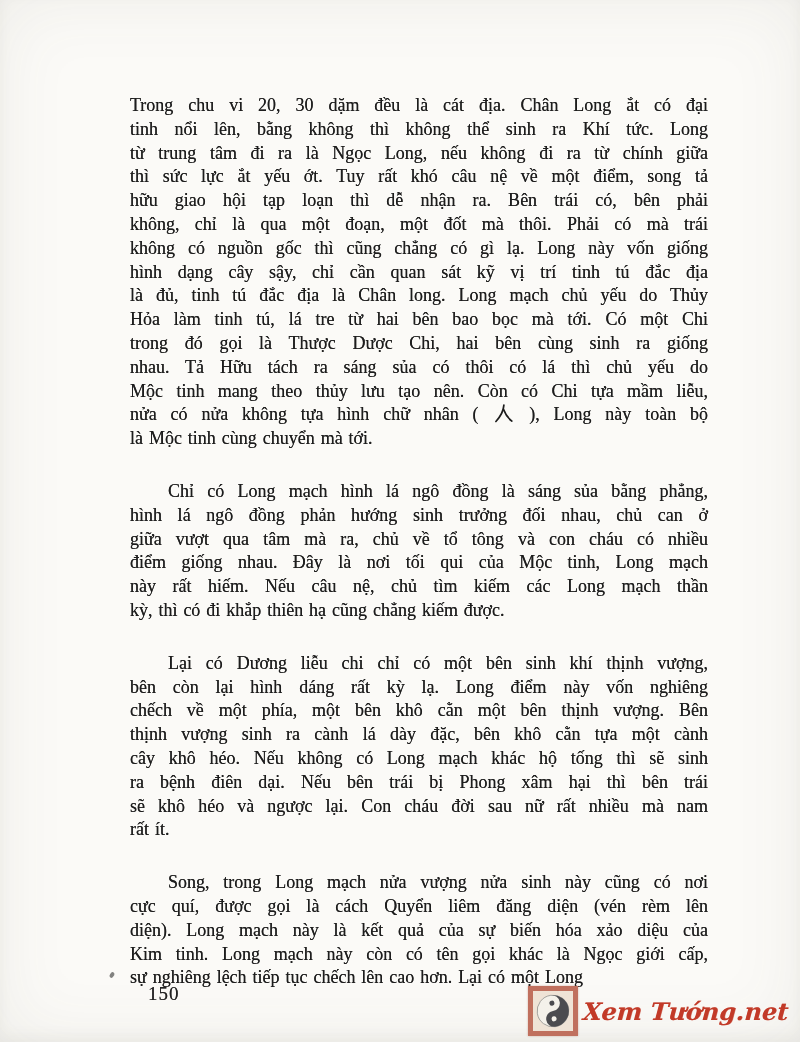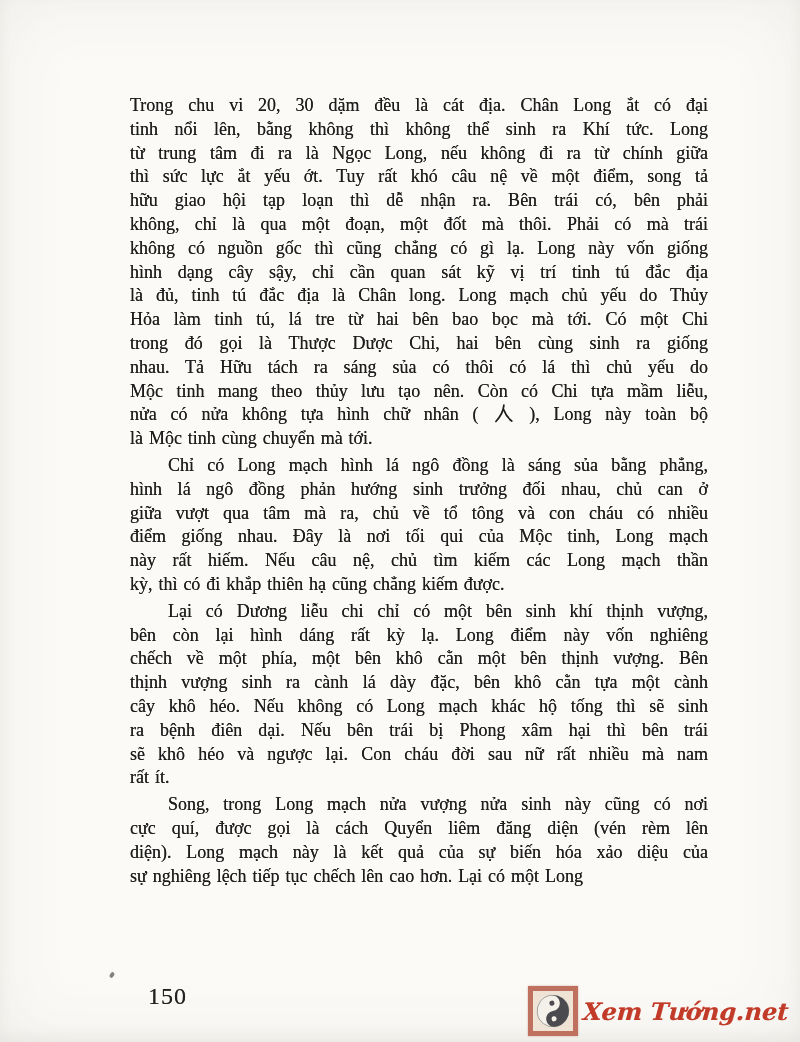--- a/index.html
+++ b/index.html
@@ -30,41 +30,41 @@
     left: 130px;
     top: 94px;
     width: 578px;
     color: var(--ink);
     font-size: 18px;
     line-height: 23.8px;
     text-shadow: 0 0 0.5px rgba(20,20,20,0.8);
     word-spacing: 0.08em;
   }
   .para { margin: 0; }
-  .para + .para { margin-top: 3px; }
+  .para + .para { margin-top: 29px; }
   .para.indent .line:first-child { text-indent: 38px; }
   .line {
     text-align: justify;
     text-align-last: justify;
     white-space: normal;
   }
   .line.last { text-align-last: left; }
   .nhan-glyph {
     display: inline-block;
     width: 19px;
     height: 19px;
     vertical-align: -3px;
     margin: 0 2px;
   }
   .nhan-glyph svg { width: 100%; height: 100%; }
   .page-number {
     position: absolute;
     left: 148px;
     top: 983px;
-    font-size: 24px;
+    font-size: 19px;
     letter-spacing: 1px;
     color: #222;
     text-shadow: 0 0 0.5px rgba(20,20,20,0.7);
   }
   .speck {
     position: absolute;
     left: 110px;
     top: 972px;
     width: 4px;
     height: 6px;
@@ -149,20 +149,21 @@
         <div class="line">thịnh vượng sinh ra cành lá dày đặc, bên khô cằn tựa một cành</div>
         <div class="line">cây khô héo. Nếu không có Long mạch khác hộ tống thì sẽ sinh</div>
         <div class="line">ra bệnh điên dại. Nếu bên trái bị Phong xâm hại thì bên trái</div>
         <div class="line">sẽ khô héo và ngược lại. Con cháu đời sau nữ rất nhiều mà nam</div>
         <div class="line last">rất ít.</div>
       </div>
       <div class="para indent">
         <div class="line">Song, trong Long mạch nửa vượng nửa sinh này cũng có nơi</div>
         <div class="line">cực quí, được gọi là cách Quyển liêm đăng diện (vén rèm lên</div>
         <div class="line">diện). Long mạch này là kết quả của sự biến hóa xảo diệu của</div>
+        <div class="line">Kim tinh. Long mạch này còn có tên gọi khác là Ngọc giới cấp,</div>
         <div class="line last">sự nghiêng lệch tiếp tục chếch lên cao hơn. Lại có một Long</div>
       </div>
     </div>
 
   <div class="speck"></div>
 
   <div class="page-number">150</div>
 
   <div class="watermark">
     <span class="wm-frame">

